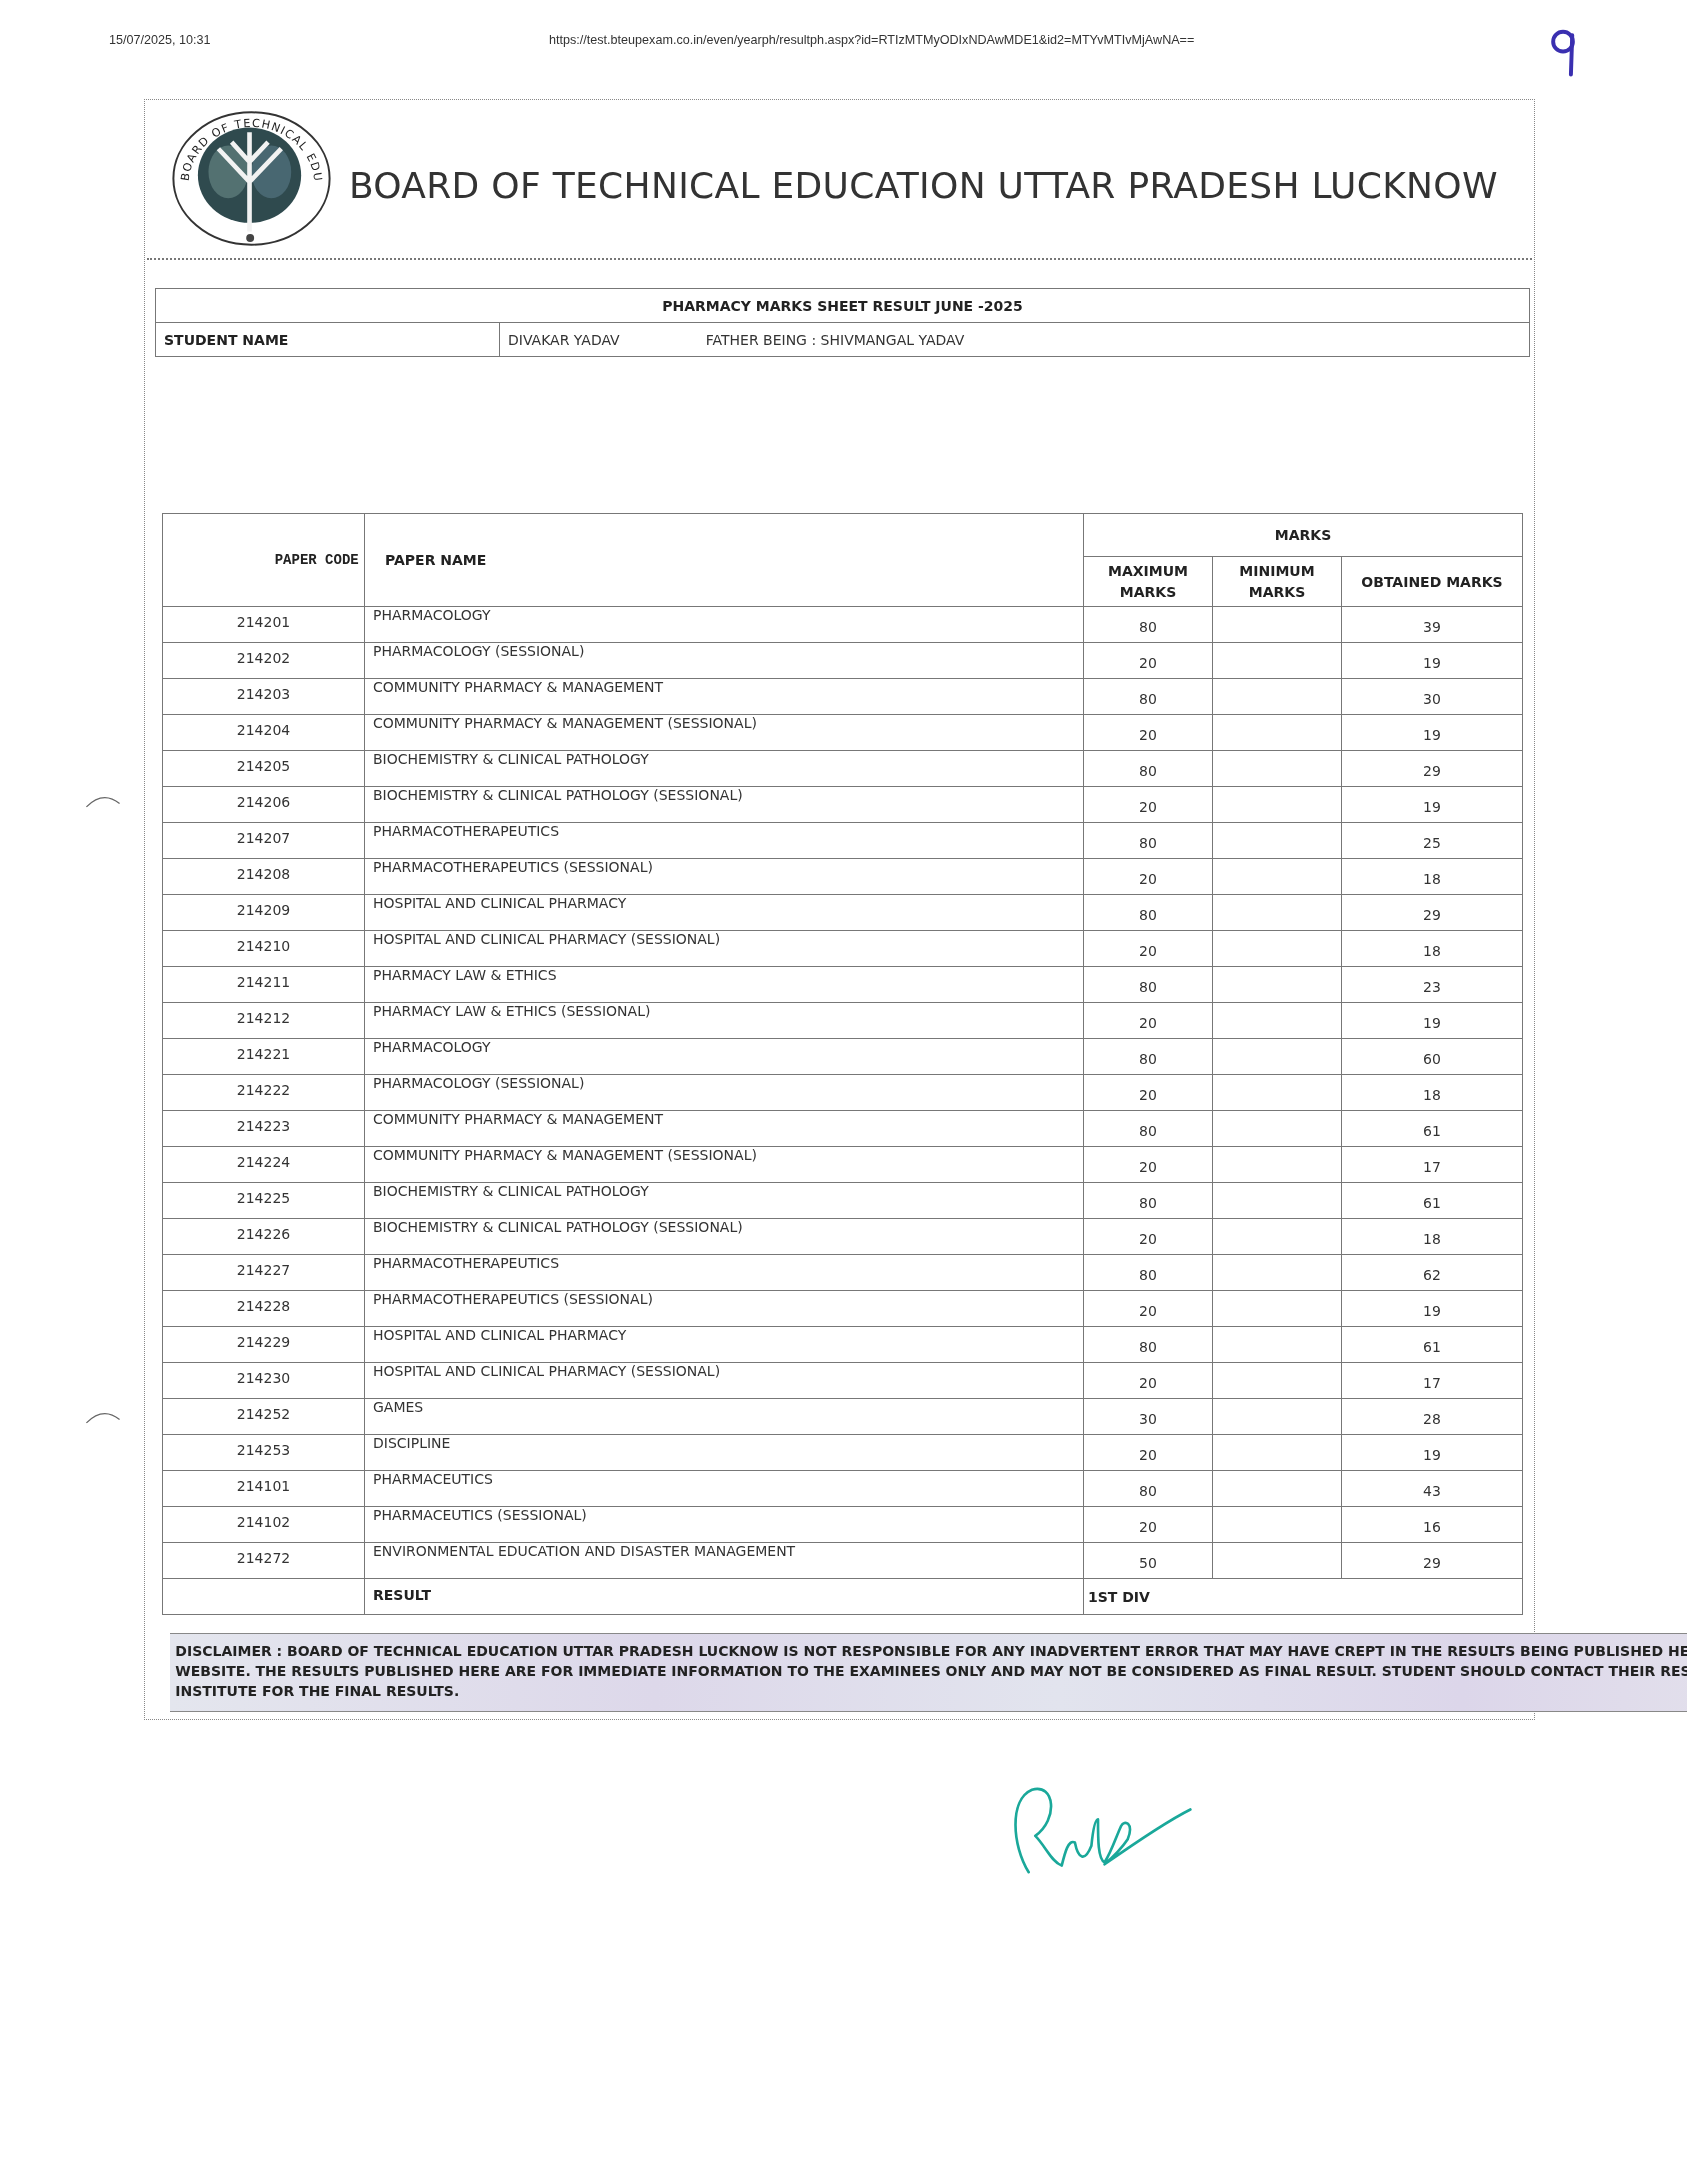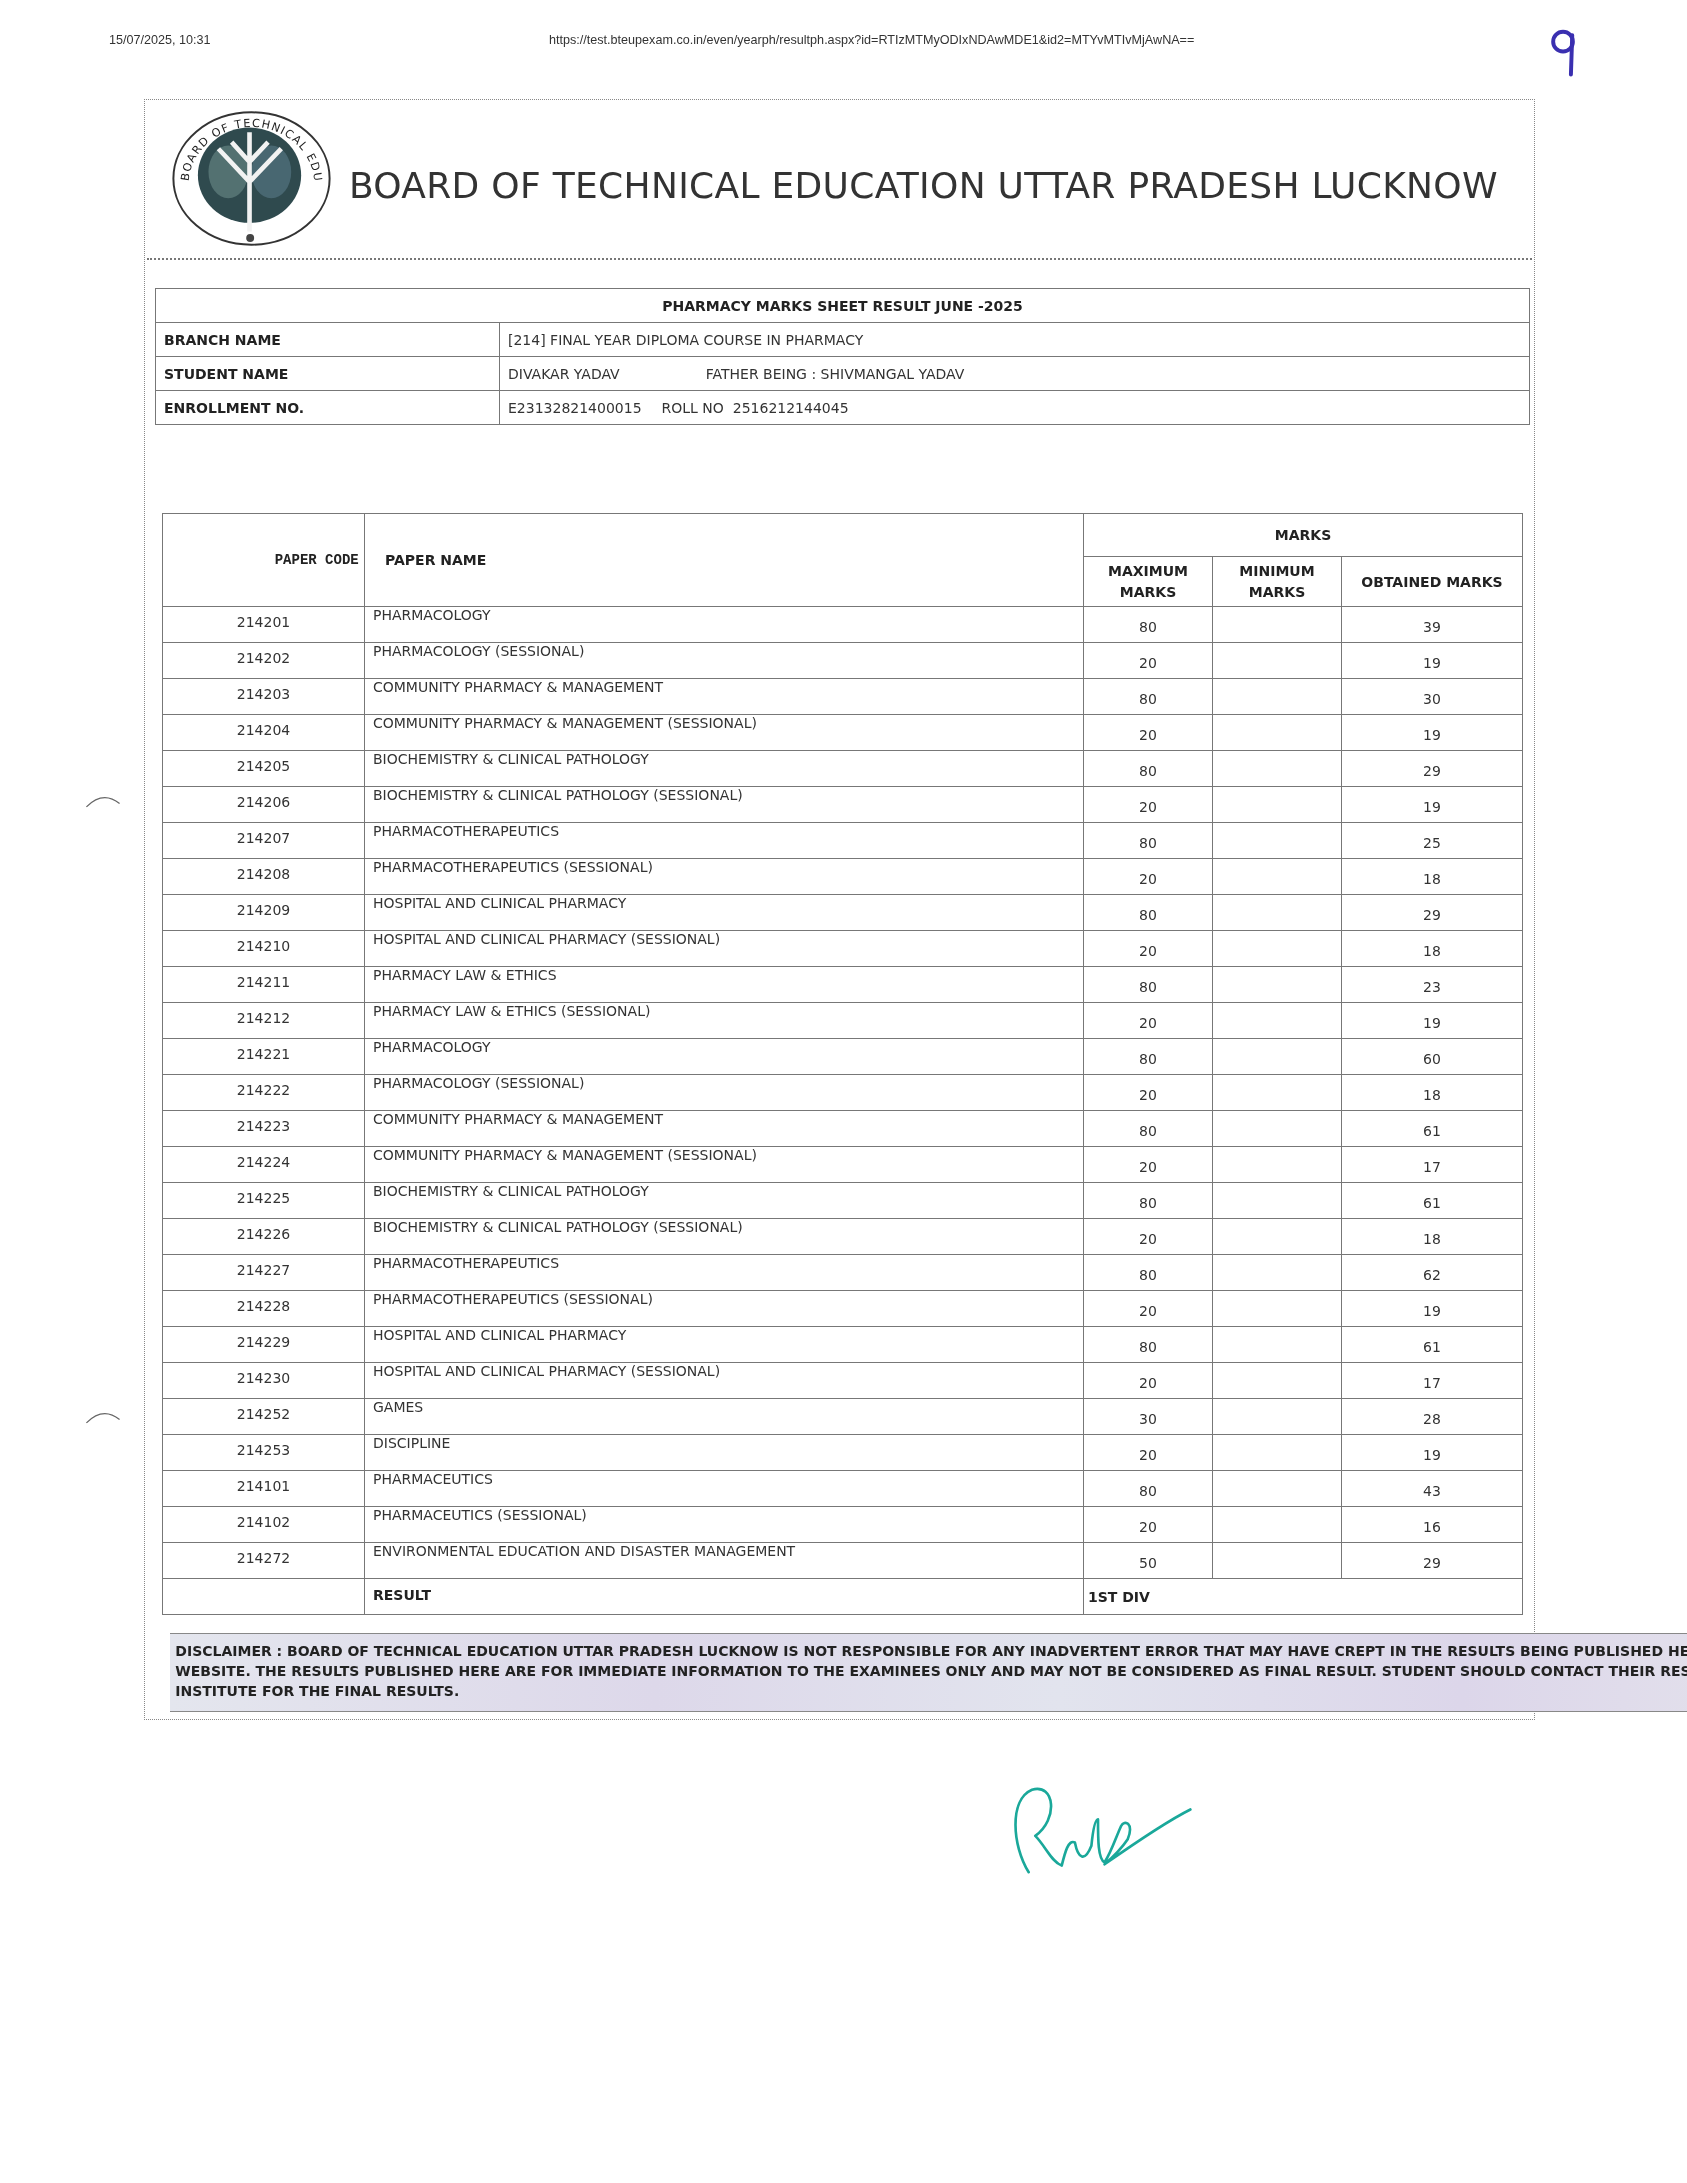--- a/index.html
+++ b/index.html
@@ -71,33 +71,23 @@
   </text>
 </svg>
 <div class="abs site-title">BOARD OF TECHNICAL EDUCATION UTTAR PRADESH LUCKNOW</div>
 
 <table class="abs info-table">
   <tbody>
       <tr>
     <td colspan="2" class="center">PHARMACY MARKS SHEET RESULT JUNE -2025</td>
   </tr>
   <tr>
-    <td class="lbl">BRANCH NAME</td>
-    <td class="val">[214] FINAL YEAR DIPLOMA COURSE IN PHARMACY</td>
-  </tr>
-  <tr>
     <td class="lbl">STUDENT NAME</td>
     <td class="val">
       <span>DIVAKAR YADAV</span><span class="gap"></span><span>FATHER BEING :</span> <span>SHIVMANGAL YADAV</span>
-    </td>
-  </tr>
-  <tr>
-    <td class="lbl">ENROLLMENT NO.</td>
-    <td class="val">
-      <span>E23132821400015</span><span class="gap2"></span><span>ROLL NO</span>&nbsp;&nbsp;<span>2516212144045</span>
     </td>
   </tr>
 </tbody>
   </table>
 
 <table class="abs marks-table">
   <thead>
     <tr style="height:43px;">
       <th rowspan="2" class="h-code">PAPER CODE</th>
       <th rowspan="2" class="h-name">PAPER NAME</th>

